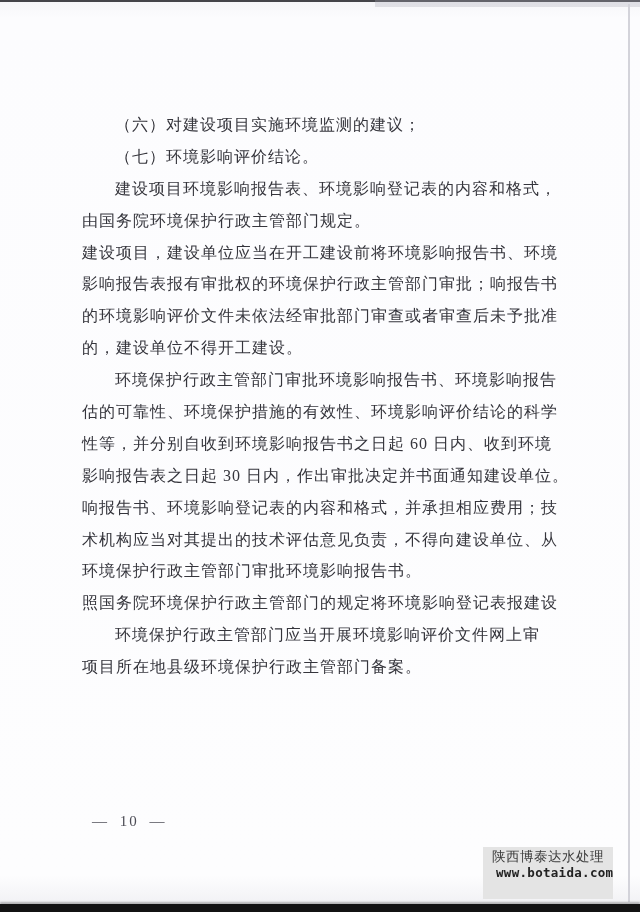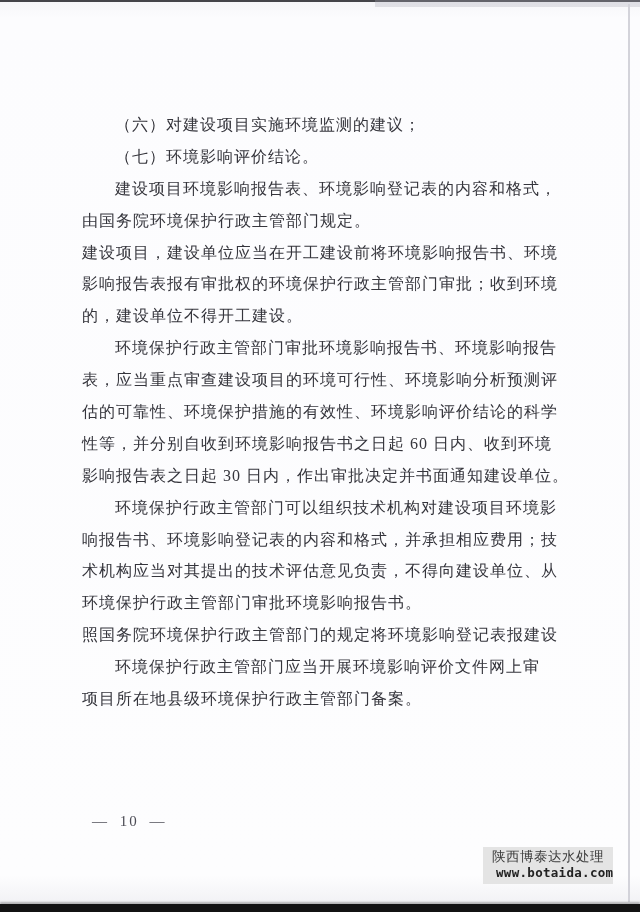--- a/index.html
+++ b/index.html
@@ -69,21 +69,21 @@
     font-size: 15px;
     color: #4c4c55;
     letter-spacing: 2px;
     word-spacing: 5px;
   }
   .watermark {
     position: absolute;
     left: 483px;
     top: 847px;
     width: 130px;
-    height: 37px;
+    height: 52px;
     background: #e4e4e4;
     text-align: center;
     box-sizing: border-box;
     padding-top: 2px;
   }
   .wm-name {
     font-family: "Liberation Sans", "DejaVu Sans", sans-serif;
     font-size: 13.5px;
     line-height: 16px;
     color: #3b3b3b;
@@ -107,28 +107,27 @@
   <div class="scan-edge-top"></div>
   <div class="scan-smudge-top"></div>
   <div class="scan-edge-right"></div>
 
   <div class="doc-content">
     <div class="line indent">（六）对建设项目实施环境监测的建议；</div>
     <div class="line indent">（七）环境影响评价结论。</div>
     <div class="line indent">建设项目环境影响报告表、环境影响登记表的内容和格式，</div>
     <div class="line">由国务院环境保护行政主管部门规定。</div>
     <div class="line">建设项目，建设单位应当在开工建设前将环境影响报告书、环境</div>
-    <div class="line">影响报告表报有审批权的环境保护行政主管部门审批；收到环境</div>
+    <div class="line">影响报告表报有审批权的环境保护行政主管部门审批；响报告书</div>
+    <div class="line">的环境影响评价文件未依法经审批部门审查或者审查后未予批准</div>
     <div class="line">的，建设单位不得开工建设。</div>
     <div class="line indent">环境保护行政主管部门审批环境影响报告书、环境影响报告</div>
-    <div class="line">表，应当重点审查建设项目的环境可行性、环境影响分析预测评</div>
     <div class="line">估的可靠性、环境保护措施的有效性、环境影响评价结论的科学</div>
     <div class="line">性等，并分别自收到环境影响报告书之日起 60 日内、收到环境</div>
     <div class="line">影响报告表之日起 30 日内，作出审批决定并书面通知建设单位。</div>
-    <div class="line indent">环境保护行政主管部门可以组织技术机构对建设项目环境影</div>
     <div class="line">响报告书、环境影响登记表的内容和格式，并承担相应费用；技</div>
     <div class="line">术机构应当对其提出的技术评估意见负责，不得向建设单位、从</div>
     <div class="line">环境保护行政主管部门审批环境影响报告书。</div>
     <div class="line">照国务院环境保护行政主管部门的规定将环境影响登记表报建设</div>
     <div class="line indent">环境保护行政主管部门应当开展环境影响评价文件网上审</div>
     <div class="line">项目所在地县级环境保护行政主管部门备案。</div>
   </div>
 
   <div class="page-number">— 10 —</div>
 

